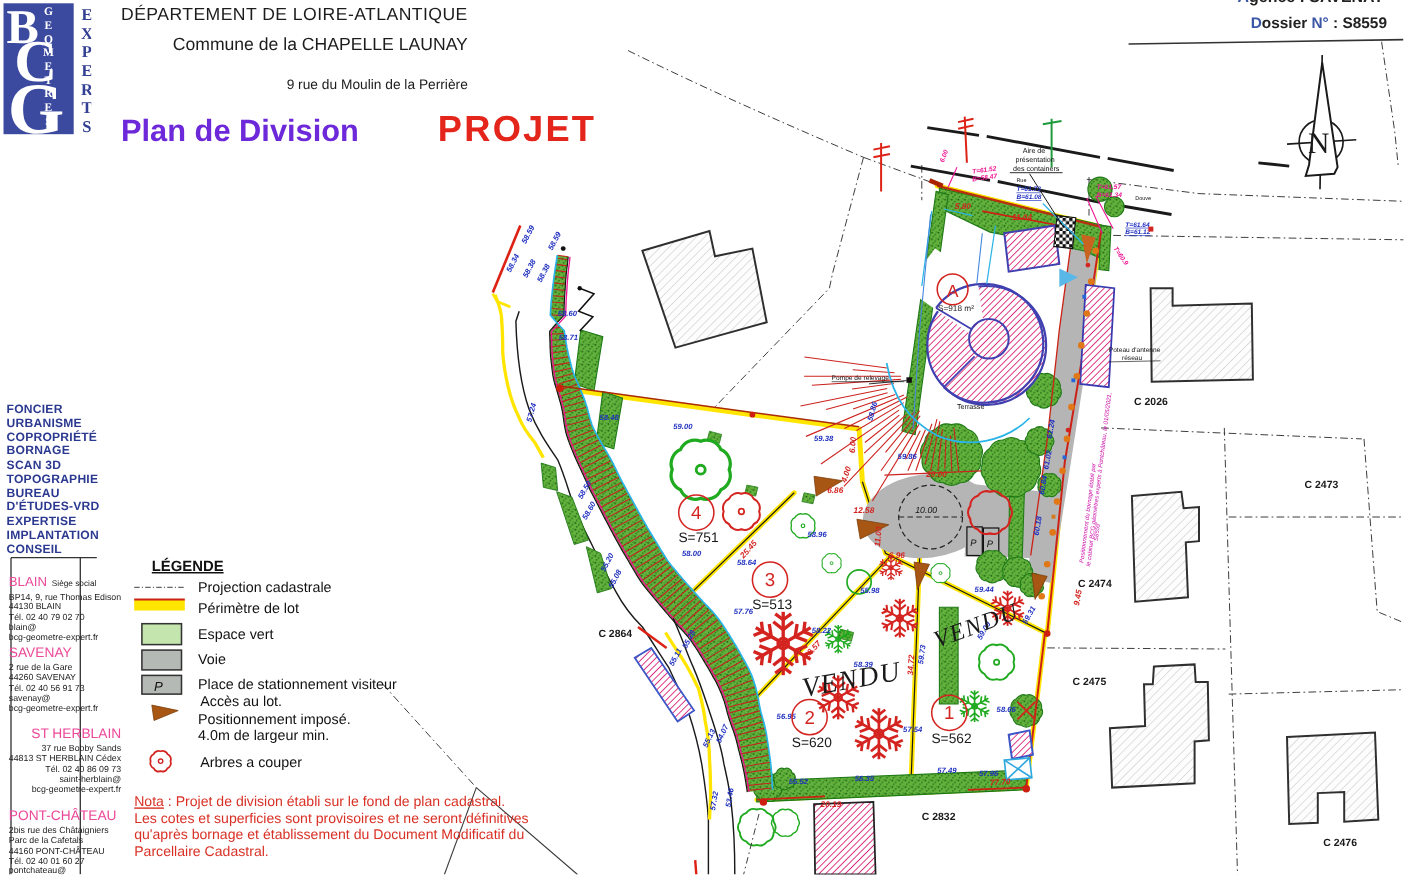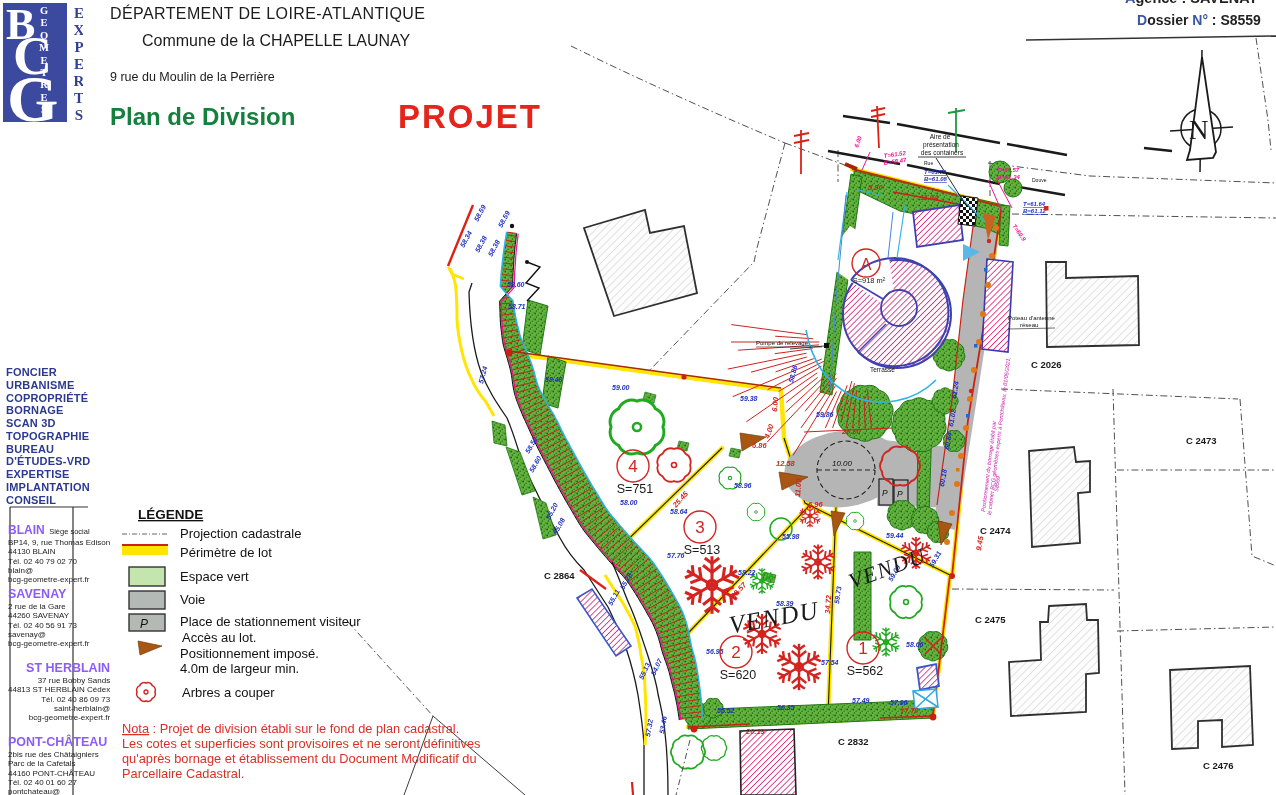--- a/index.html
+++ b/index.html
@@ -1,18 +1,18 @@
 <!DOCTYPE html>
 <html><head><meta charset="utf-8">
 <style>
 html,body{margin:0;padding:0;}
 body{width:1276px;height:795px;overflow:hidden;background:#fff;position:relative;font-family:"Liberation Sans", sans-serif;}
 .abs{position:absolute;}
 .addr{font-size:8px;color:#222;line-height:9.3px;}
-.city{font-size:12.5px;font-weight:bold;color:#8b5cf6;}
+.city{font-size:12.5px;font-weight:normal;color:#ec4899;}
 </style></head>
 <body>
 
 <svg class="abs" style="left:0;top:0" width="1276" height="795" xmlns="http://www.w3.org/2000/svg">
 <defs>
 <pattern id="grass" width="6" height="6" patternUnits="userSpaceOnUse">
  <rect width="6" height="6" fill="#63b23d"></rect>
  <circle cx="1.2" cy="1.5" r="0.9" fill="#1d6212"></circle>
         <circle cx="4.2" cy="3.2" r="0.8" fill="#2a7a1a"></circle>
  <circle cx="2.4" cy="5.0" r="0.7" fill="#1d6212"></circle>
@@ -636,27 +636,27 @@
         <text x="76" y="33">X</text>
         <text x="76" y="50">P</text>
         <text x="76" y="67">E</text>
         <text x="76" y="84">R</text>
         <text x="76" y="101">T</text>
         <text x="76" y="118">S</text>
 </g>
 </svg>
 </div>
 
-<div class="abs" style="left:110px;top:5px;color:#1c1c1c;">
+<div class="abs" style="left:110px;top:5px;color:#1c1c1c;text-align:right;">
 <div style="font-size:16px;letter-spacing:0.4px;">DÉPARTEMENT DE LOIRE-ATLANTIQUE</div>
 <div style="font-size:16px;margin-top:9px;margin-left:32px;">Commune de la CHAPELLE LAUNAY</div>
 <div style="font-size:12.5px;margin-top:20px;">9 rue du Moulin de la Perrière</div>
 </div>
 
-<div class="abs" style="left:110px;top:103px;font-size:24px;font-weight:bold;color:#15803d;">Plan de Division</div>
+<div class="abs" style="left:110px;top:103px;font-size:28px;font-weight:bold;color:#6d28d9;">Plan de Division</div>
 
 <div class="abs" style="left:398px;top:98px;font-size:33px;font-weight:bold;color:#e4251b;letter-spacing:2px;">PROJET</div>
 
 <div class="abs" style="left:1125px;top:-10px;font-size:14.5px;font-weight:bold;color:#222;white-space:nowrap;"><span style="color:#3a56a5">A</span>gence : SAVENAY</div>
 <div class="abs" style="left:1137px;top:12px;font-size:14px;font-weight:bold;color:#222;white-space:nowrap;"><span style="color:#3a56a5">D</span>ossier <span style="color:#3a56a5">N°</span> : S8559</div>
 
 <svg class="abs" style="left:0;top:0" width="1276" height="60" xmlns="http://www.w3.org/2000/svg">
     <line x1="1026" y1="40" x2="1276" y2="36" stroke="#333" stroke-width="1.5"></line>
   </svg>
 

